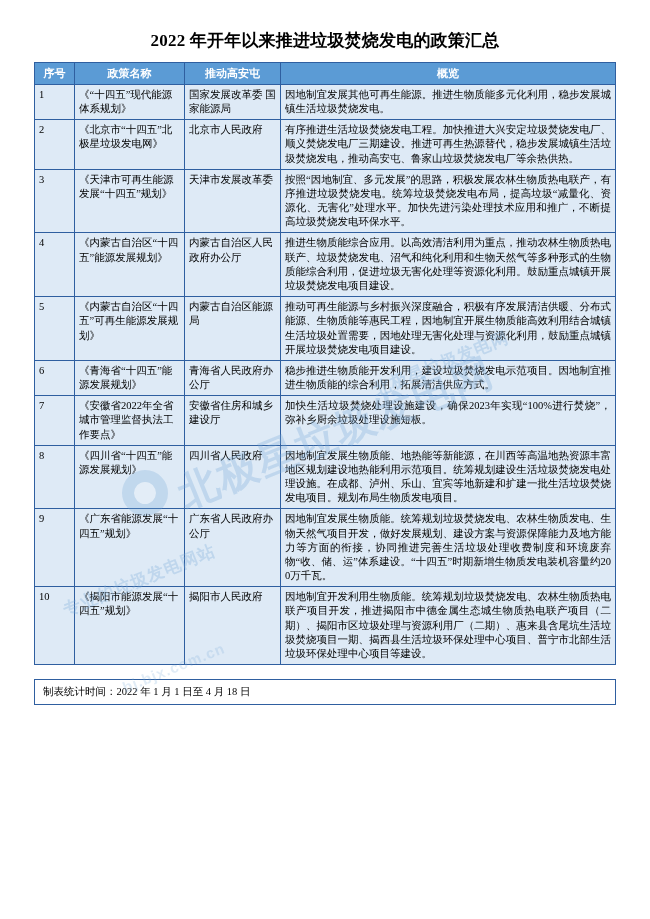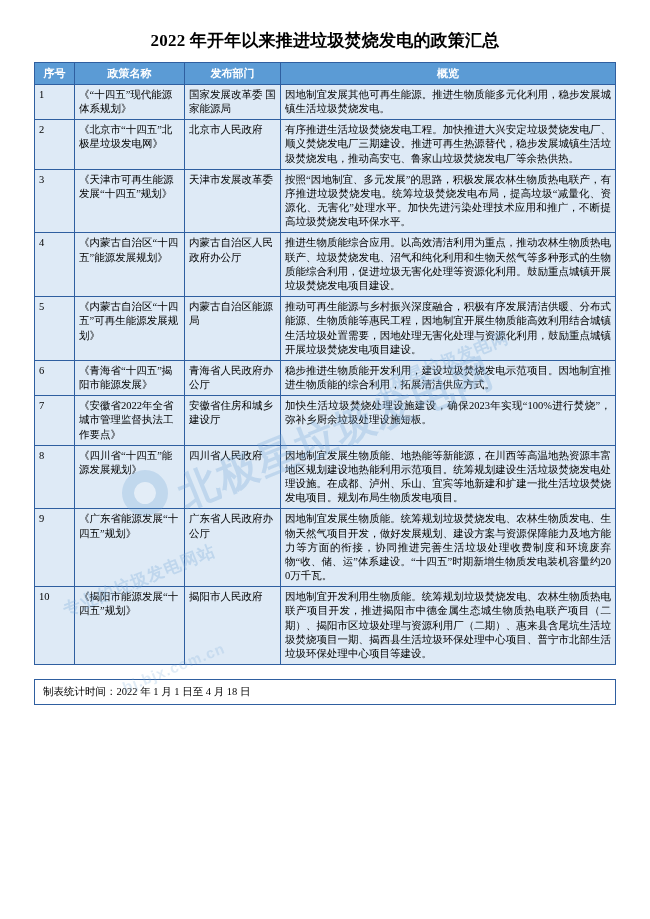--- a/index.html
+++ b/index.html
@@ -157,21 +157,21 @@
     <colgroup>
       <col class="c-idx">
       <col class="c-name">
       <col class="c-dept">
       <col class="c-sum">
     </colgroup>
     <thead>
       <tr>
         <th>序号</th>
         <th>政策名称</th>
-        <th>发布部门</th>
+        <th>推动高安屯</th>
         <th>概览</th>
       </tr>
     </thead>
     <tbody>
       <tr class="band">
         <td class="idx">1</td>
         <td class="name">《“十四五”现代能源体系规划》</td>
         <td class="dept">国家发展改革委 国家能源局</td>
         <td class="summary">因地制宜发展其他可再生能源。推进生物质能多元化利用，稳步发展城镇生活垃圾焚烧发电。</td>
       </tr>
@@ -194,21 +194,21 @@
         <td class="summary">推进生物质能综合应用。以高效清洁利用为重点，推动农林生物质热电联产、垃圾焚烧发电、沼气和纯化利用和生物天然气等多种形式的生物质能综合利用，促进垃圾无害化处理等资源化利用。鼓励重点城镇开展垃圾焚烧发电项目建设。</td>
       </tr>
       <tr class="band">
         <td class="idx">5</td>
         <td class="name">《内蒙古自治区“十四五”可再生能源发展规划》</td>
         <td class="dept">内蒙古自治区能源局</td>
         <td class="summary">推动可再生能源与乡村振兴深度融合，积极有序发展清洁供暖、分布式能源、生物质能等惠民工程，因地制宜开展生物质能高效利用结合城镇生活垃圾处置需要，因地处理无害化处理与资源化利用，鼓励重点城镇开展垃圾焚烧发电项目建设。</td>
       </tr>
       <tr class="band">
         <td class="idx">6</td>
-        <td class="name">《青海省“十四五”揭阳市能源发展》</td>
+        <td class="name">《青海省“十四五”能源发展规划》</td>
         <td class="dept">青海省人民政府办公厅</td>
         <td class="summary">稳步推进生物质能开发利用，建设垃圾焚烧发电示范项目。因地制宜推进生物质能的综合利用，拓展清洁供应方式。</td>
       </tr>
       <tr class="band">
         <td class="idx">7</td>
         <td class="name">《安徽省2022年全省城市管理监督执法工作要点》</td>
         <td class="dept">安徽省住房和城乡建设厅</td>
         <td class="summary">加快生活垃圾焚烧处理设施建设，确保2023年实现“100%进行焚烧”，弥补乡厨余垃圾处理设施短板。</td>
       </tr>
       <tr class="band">

